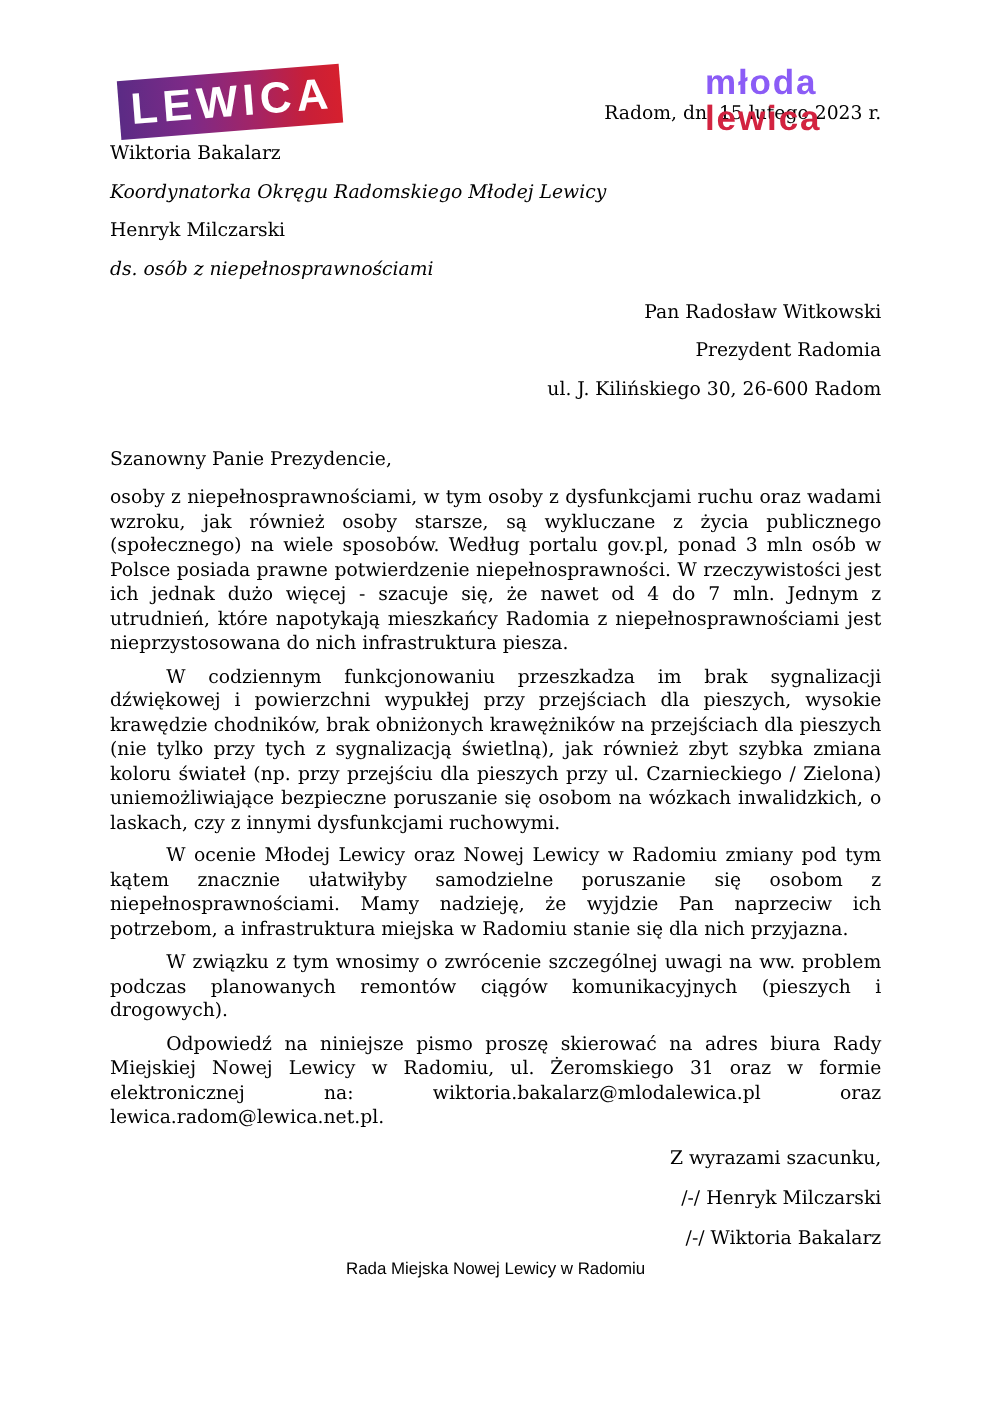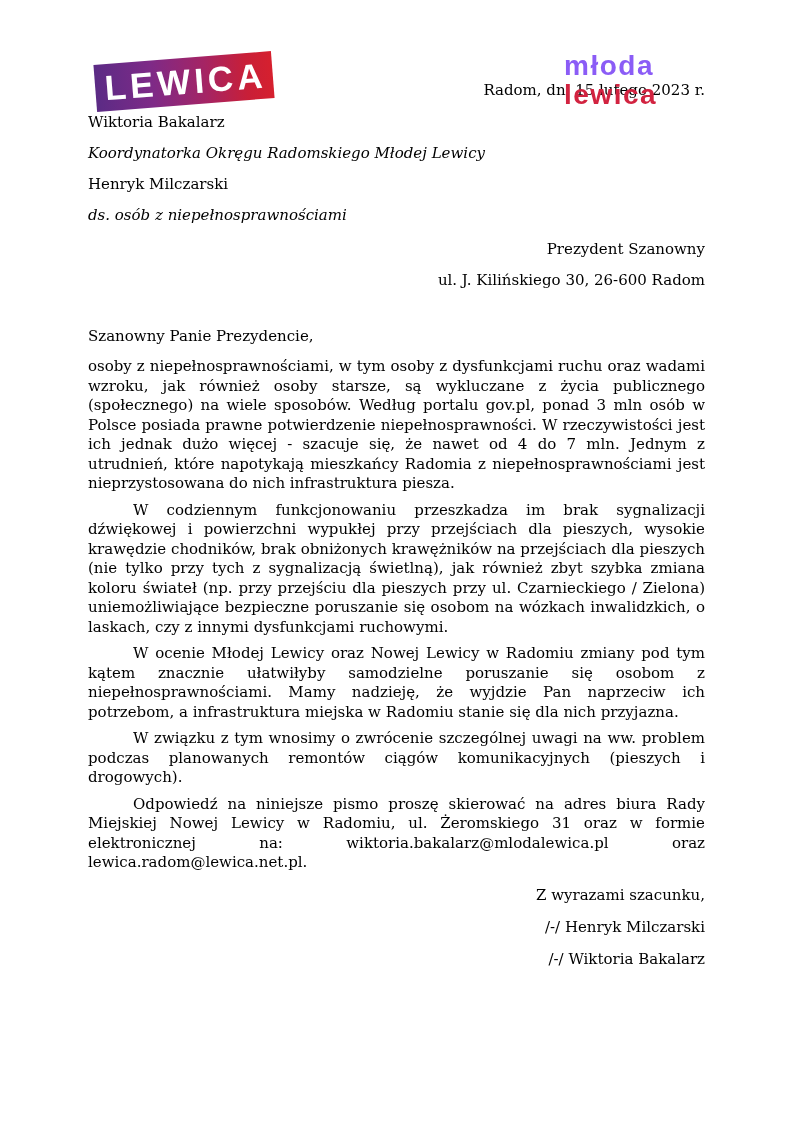--- a/index.html
+++ b/index.html
@@ -124,32 +124,37 @@
   <div class="date-line">Radom, dn. 15 lutego 2023 r.</div>
 
   <div class="sender-block">
     <div class="line">Wiktoria Bakalarz</div>
     <div class="line italic">Koordynatorka Okręgu Radomskiego Młodej Lewicy</div>
     <div class="line">Henryk Milczarski</div>
     <div class="line italic">ds. osób z niepełnosprawnościami</div>
   </div>
 
   <div class="recipient-block">
-    <div class="line">Prezydent Szanowny</div>
+    <div class="line">Pan Radosław Witkowski</div>
+    <div class="line">Prezydent Radomia</div>
     <div class="line">ul. J. Kilińskiego 30, 26-600 Radom</div>
   </div>
 
   <div class="salutation">Szanowny Panie Prezydencie,</div>
 
   <p class="body-par first">osoby z niepełnosprawnościami, w tym osoby z dysfunkcjami ruchu oraz wadami wzroku, jak również osoby starsze, są wykluczane z życia publicznego (społecznego) na wiele sposobów. Według portalu gov.pl, ponad 3 mln osób w Polsce posiada prawne potwierdzenie niepełnosprawności. W rzeczywistości jest ich jednak dużo więcej - szacuje się, że nawet od 4 do 7 mln. Jednym z utrudnień, które napotykają mieszkańcy Radomia z niepełnosprawnościami jest nieprzystosowana do nich infrastruktura piesza.</p>
   <p class="body-par indent">W codziennym funkcjonowaniu przeszkadza im brak sygnalizacji dźwiękowej i powierzchni wypukłej przy przejściach dla pieszych, wysokie krawędzie chodników, brak obniżonych krawężników na przejściach dla pieszych (nie tylko przy tych z sygnalizacją świetlną), jak również zbyt szybka zmiana koloru świateł (np. przy przejściu dla pieszych przy ul. Czarnieckiego / Zielona) uniemożliwiające bezpieczne poruszanie się osobom na wózkach inwalidzkich, o laskach, czy z innymi dysfunkcjami ruchowymi.</p>
   <p class="body-par indent">W ocenie Młodej Lewicy oraz Nowej Lewicy w Radomiu zmiany pod tym kątem znacznie ułatwiłyby samodzielne poruszanie się osobom z niepełnosprawnościami. Mamy nadzieję, że wyjdzie Pan naprzeciw ich potrzebom, a infrastruktura miejska w Radomiu stanie się dla nich przyjazna.</p>
   <p class="body-par indent">W związku z tym wnosimy o zwrócenie szczególnej uwagi na ww. problem podczas planowanych remontów ciągów komunikacyjnych (pieszych i drogowych).</p>
   <p class="body-par indent">Odpowiedź na niniejsze pismo proszę skierować na adres biura Rady Miejskiej Nowej Lewicy w Radomiu, ul. Żeromskiego 31 oraz w formie elektronicznej na: wiktoria.bakalarz@mlodalewica.pl oraz lewica.radom@lewica.net.pl.</p>
 
   <div class="closing-block">
     <div class="line">Z wyrazami szacunku,</div>
     <div class="line">/-/ Henryk Milczarski</div>
     <div class="line">/-/ Wiktoria Bakalarz</div>
   </div>
 
+  <div class="footer-block">
+    <div>Rada Miejska Nowej Lewicy w Radomiu</div>
+
+  </div>
 
 </div>
 
 </body></html>

